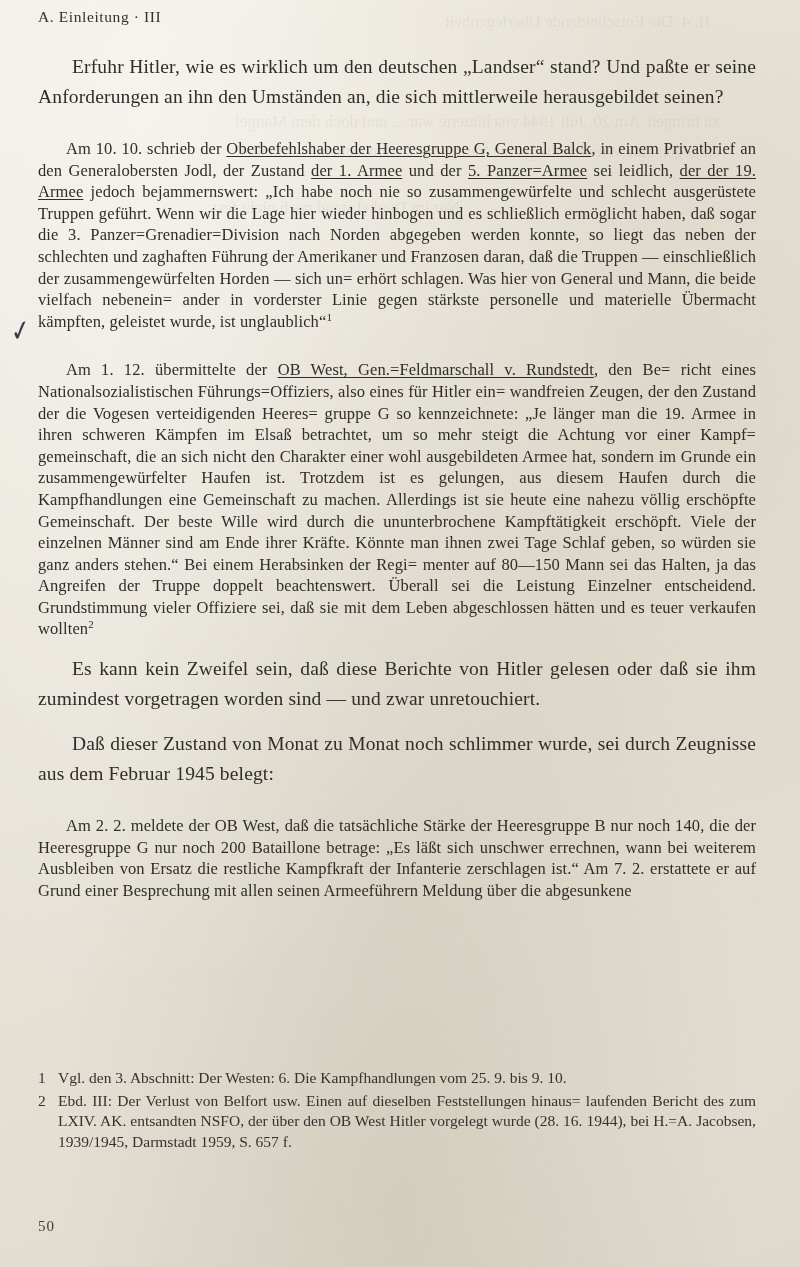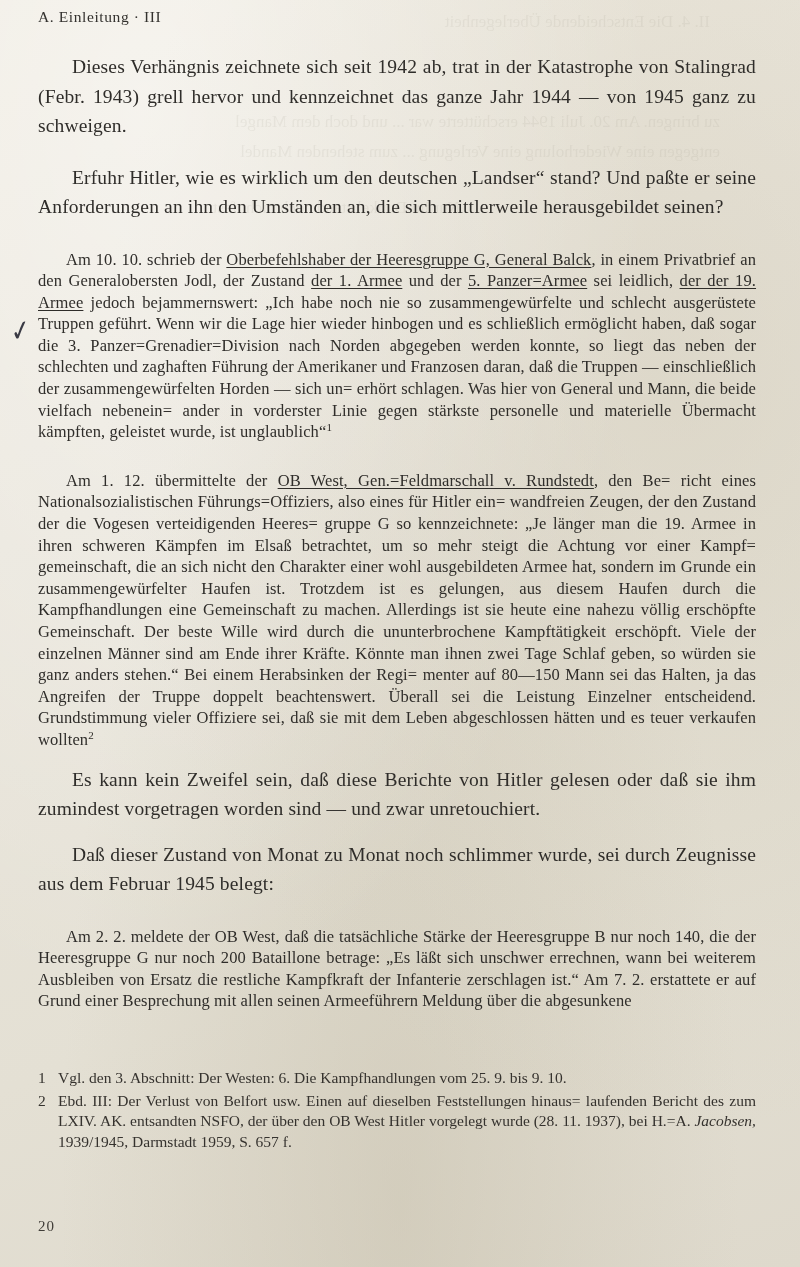--- a/index.html
+++ b/index.html
@@ -118,21 +118,21 @@
     text-align: justify;
   }
   .folio {
     position: absolute;
     left: 0;
     top: 1218px;
     font-size: 15px;
     letter-spacing: 1px;
     color: #403d38;
   }
-  .it { font-style: italic; }
+  .it { }
   .ghost {
     position: absolute;
     color: #8d8878;
     font-size: 17px;
     line-height: 24px;
     white-space: pre-wrap;
     text-align: justify;
     transform: scaleX(-1);
   }
 </style>
@@ -149,21 +149,20 @@
 </div>
 
 <div class="content">
 
   <div class="runhead">A. Einleitung · III</div>
 
   <div class="checkmark">✓</div>
 
   <div class="body-text">
 
-    <p class="lead">Dieses Verhängnis zeichnete sich seit 1942 ab, trat in der Katastrophe von Stalingrad (Febr. 1943) grell hervor und kennzeichnet das ganze Jahr 1944 — von 1945 ganz zu schweigen.</p>
 
     <p class="lead second">Erfuhr Hitler, wie es wirklich um den deutschen „Landser“ stand? Und paßte er seine Anforderungen an ihn den Umständen an, die sich mittlerweile herausgebildet seinen?</p>
 
 
     <p class="small"><span>Am 10. 10. schrieb der </span><span class="u">Oberbefehlshaber der Heeresgruppe G, General Balck</span><span>, in einem Privatbrief an den Generalobersten Jodl, der Zustand </span><span class="u">der 1. Armee</span><span> und der </span><span class="u">5. Panzer=Armee</span><span> sei leidlich, </span><span class="u">der der 19. Armee</span><span> jedoch bejammernswert: „Ich habe noch nie so zusammengewürfelte und schlecht ausgerüstete Truppen geführt. Wenn wir die Lage hier wieder hinbogen und es schließlich ermöglicht haben, daß sogar die 3. Panzer=Grenadier=Division nach Norden abgegeben werden konnte, so liegt das neben der schlechten und zaghaften Führung der Amerikaner und Franzosen daran, daß die Truppen — einschließlich der zusammengewürfelten Horden — sich un= erhört schlagen. Was hier von General und Mann, die beide vielfach nebenein= ander in vorderster Linie gegen stärkste personelle und materielle Übermacht kämpften, geleistet wurde, ist unglaublich“</span><sup>1</sup></p>
 
     <p class="small"><span>Am 1. 12. übermittelte der </span><span class="u">OB West, Gen.=Feldmarschall v. Rundstedt</span><span>, den Be= richt eines Nationalsozialistischen Führungs=Offiziers, also eines für Hitler ein= wandfreien Zeugen, der den Zustand der die Vogesen verteidigenden Heeres= gruppe G so kennzeichnete: „Je länger man die 19. Armee in ihren schweren Kämpfen im Elsaß betrachtet, um so mehr steigt die Achtung vor einer Kampf= gemeinschaft, die an sich nicht den Charakter einer wohl ausgebildeten Armee hat, sondern im Grunde ein zusammengewürfelter Haufen ist. Trotzdem ist es gelungen, aus diesem Haufen durch die Kampfhandlungen eine Gemeinschaft zu machen. Allerdings ist sie heute eine nahezu völlig erschöpfte Gemeinschaft. Der beste Wille wird durch die ununterbrochene Kampftätigkeit erschöpft. Viele der einzelnen Männer sind am Ende ihrer Kräfte. Könnte man ihnen zwei Tage Schlaf geben, so würden sie ganz anders stehen.“ Bei einem Herabsinken der Regi= menter auf 80—150 Mann sei das Halten, ja das Angreifen der Truppe doppelt beachtenswert. Überall sei die Leistung Einzelner entscheidend. Grundstimmung vieler Offiziere sei, daß sie mit dem Leben abgeschlossen hätten und es teuer verkaufen wollten</span><sup>2</sup></p>
 
     <p class="lead" style="margin-top:14px; margin-bottom:16px;">Es kann kein Zweifel sein, daß diese Berichte von Hitler gelesen oder daß sie ihm zumindest vorgetragen worden sind — und zwar unretouchiert.</p>
 
@@ -173,19 +172,19 @@
 
   </div>
 
   <div class="notes">
     <div class="note">
       <div class="note-num">1</div>
       <div class="note-body">Vgl. den 3. Abschnitt: Der Westen: 6. Die Kampfhandlungen vom 25. 9. bis 9. 10.</div>
     </div>
     <div class="note">
       <div class="note-num">2</div>
-      <div class="note-body"><span>Ebd. III: Der Verlust von Belfort usw. Einen auf dieselben Feststellungen hinaus= laufenden Bericht des zum LXIV. AK. entsandten NSFO, der über den OB West Hitler vorgelegt wurde (28. 11. 1937), bei H.=A. </span><span class="it">Jacobsen,</span><span> 1939/1945, Darmstadt 1959, S. 657 f.</span></div>
+      <div class="note-body"><span>Ebd. III: Der Verlust von Belfort usw. Einen auf dieselben Feststellungen hinaus= laufenden Bericht des zum LXIV. AK. entsandten NSFO, der über den OB West Hitler vorgelegt wurde (28. 16. 1944), bei H.=A. </span><span class="it">Jacobsen,</span><span> 1939/1945, Darmstadt 1959, S. 657 f.</span></div>
     </div>
   </div>
 
-  <div class="folio">20</div>
+  <div class="folio">50</div>
 
 </div>
 
 </body></html>

